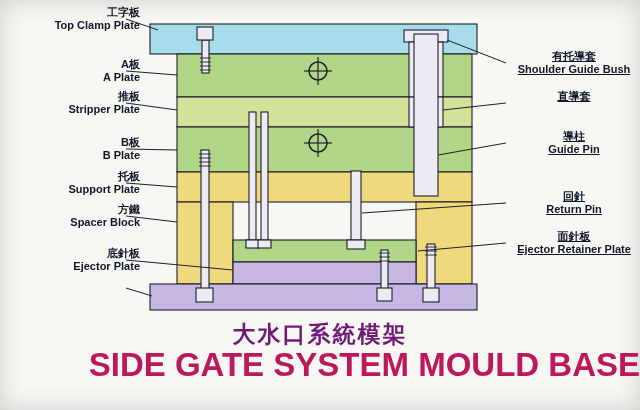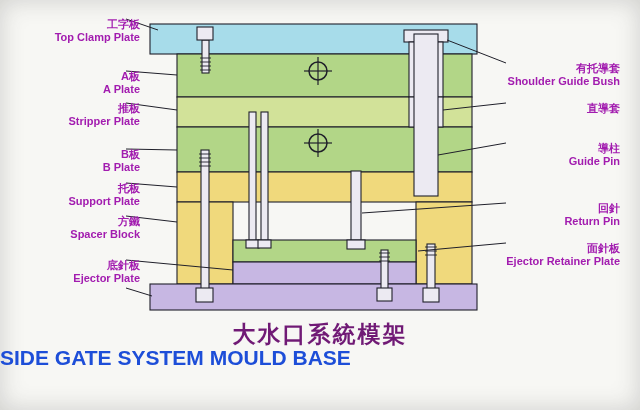--- a/index.html
+++ b/index.html
@@ -5,30 +5,30 @@
   html, body { margin:0; padding:0; }
   body { font-family:"Liberation Sans", sans-serif; background:#9a9a9a; }
   .stage { position:relative; width:640px; height:410px; background:#f7f7f4;
            overflow:hidden; box-shadow: inset 0 0 24px rgba(60,60,60,.22); }
   .diagram { position:absolute; left:0; top:0; }
   .diagram rect { stroke:#20202a; stroke-width:1.1; }
   .diagram .sym circle { stroke:#20202a; stroke-width:1.5; fill:none; }
   .diagram .sym line { stroke:#20202a; stroke-width:1.2; }
   .diagram .leaders line { stroke:#20202a; stroke-width:1; }
   .diagram .threads line { stroke:#20202a; stroke-width:0.9; }
-  .lbl { position:absolute; line-height:13px; color:#a21caf;margin-top:12px; }
+  .lbl { position:absolute; line-height:13px; color:#0f172a; }
   .lbl div { white-space:nowrap; }
   .lbl .cn { font-size:11px; font-weight:700; }
   .lbl .en { font-size:11px; font-weight:700; }
   .lbl.left { left:2px; width:138px; text-align:right; }
-  .lbl.right { left:488px; width:132px; text-align:right; }
+  .lbl.right { left:508px; width:132px; text-align:center;text-decoration:underline; }
   .title-cn { position:absolute; top:319px; left:0; width:100%; text-align:center;
               font-size:23px; font-weight:700; letter-spacing:2px; color:#701a75; }
-  .title-en { position:absolute; top:346px; left:0; width:100%; text-align:left;
-              font-size:21px; font-weight:700; color:#1d4ed8; }
+  .title-en { position:absolute; top:346px; left:0; width:100%; text-align:right;
+              font-size:33px; font-weight:700; color:#be185d; }
 </style>
 </head>
 <body>
 
 <div class="stage">
 
   <svg class="diagram" width="640" height="410" viewBox="0 0 640 410">
 
     <rect x="150" y="24" width="327" height="30" fill="#a7dcea"></rect>
     <rect x="177" y="54" width="295" height="43" fill="#b2d687"></rect>

